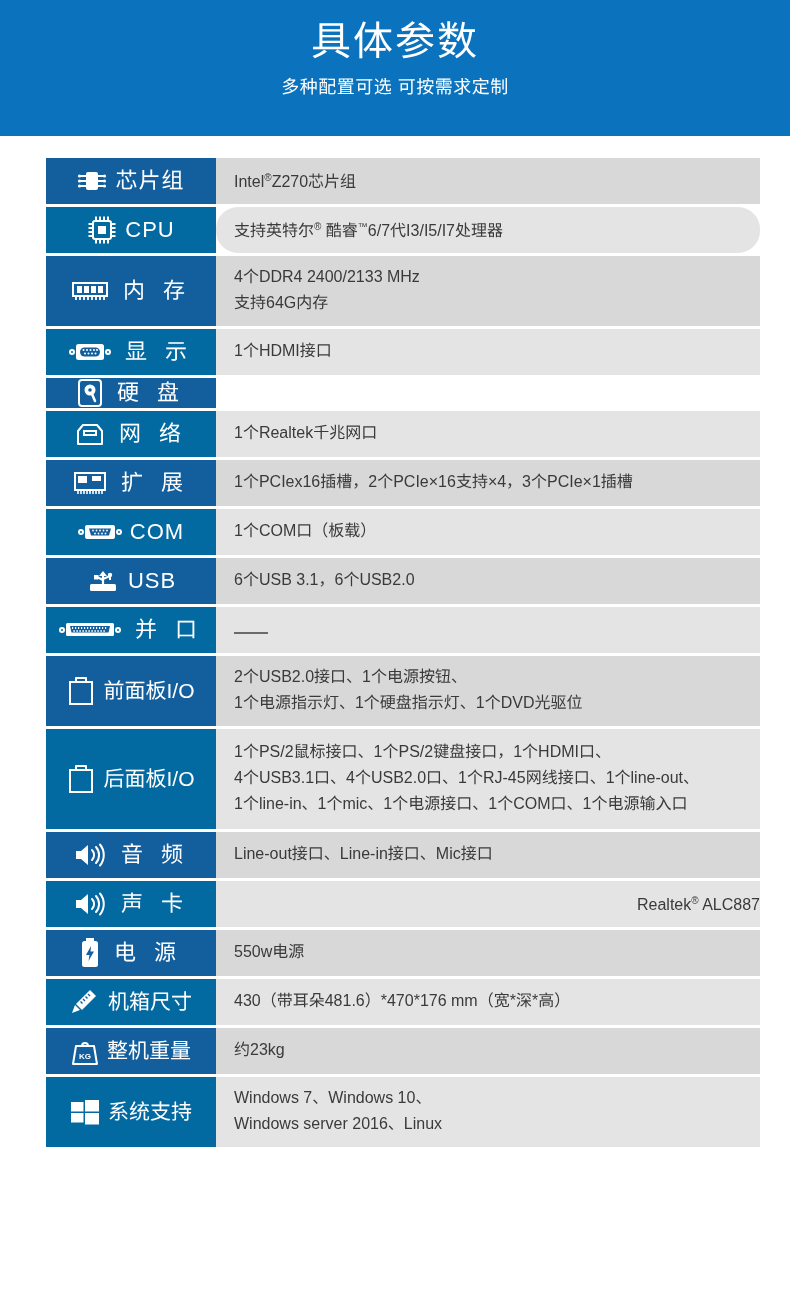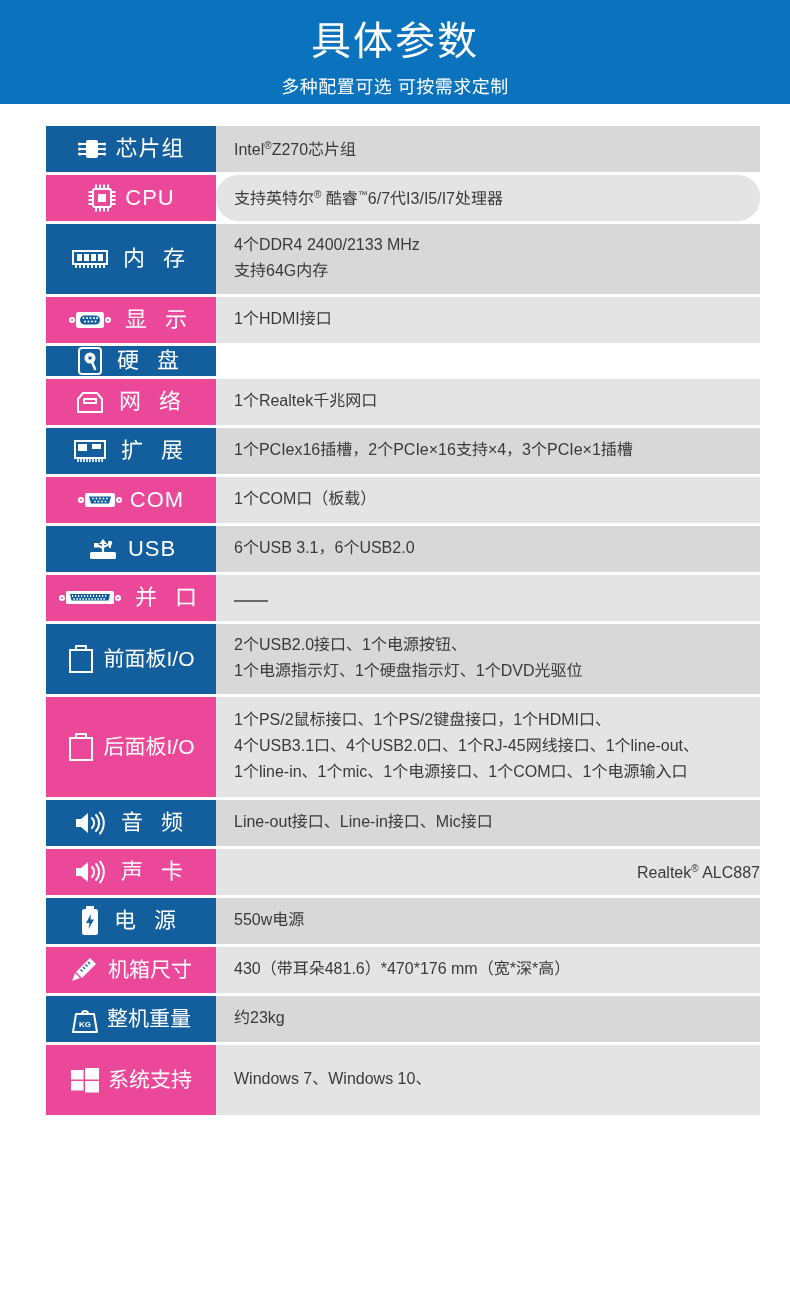--- a/index.html
+++ b/index.html
@@ -10,21 +10,21 @@
   body {
     width: 790px;
     height: 1306px;
     font-family: "Liberation Sans", "DejaVu Sans", sans-serif;
     overflow: hidden;
   }
 
   
   .banner {
     width: 790px;
-    height: 104px;
+    height: 136px;
     background: #0b72bd;
     box-sizing: border-box;
     display: flex;
     flex-direction: column;
     align-items: center;
     justify-content: flex-start;
     padding-top: 16px;
   }
   .banner-title {
     color: #ffffff;
@@ -59,21 +59,21 @@
     box-sizing: border-box;
     display: flex;
     align-items: center;
     justify-content: center;
     color: #ffffff;
     padding: 0 6px;
     gap: 8px;
     margin-left: 16px;
   }
   .spec-row.dark  .spec-label { background: #135f9e; }
-  .spec-row.light .spec-label { background: #ec4899; }
+  .spec-row.light .spec-label { background: #0369a1; }
 
   .spec-label .ic {
     flex: 0 0 auto;
     display: inline-flex;
     align-items: center;
     justify-content: center;
   }
   .spec-label .ic svg { display: block; }
   .spec-label .lbl {
     font-size: 22px;
@@ -474,15 +474,16 @@
               <rect x="15" y="2" width="14" height="11.5"></rect>
     <rect x="1" y="15" width="12.5" height="9.5"></rect>
               <rect x="15" y="15" width="14" height="11.5"></rect>
             </g>
           </svg>
         </span>
         <span class="lbl tight">系统支持</span>
       </div>
       <div class="spec-value" style="min-height: 70px;">
         <div class="line">Windows 7、Windows 10、</div>
+        <div class="line">Windows server 2016、Linux</div>
       </div>
     </div>
   </div>
 
 </body></html>

